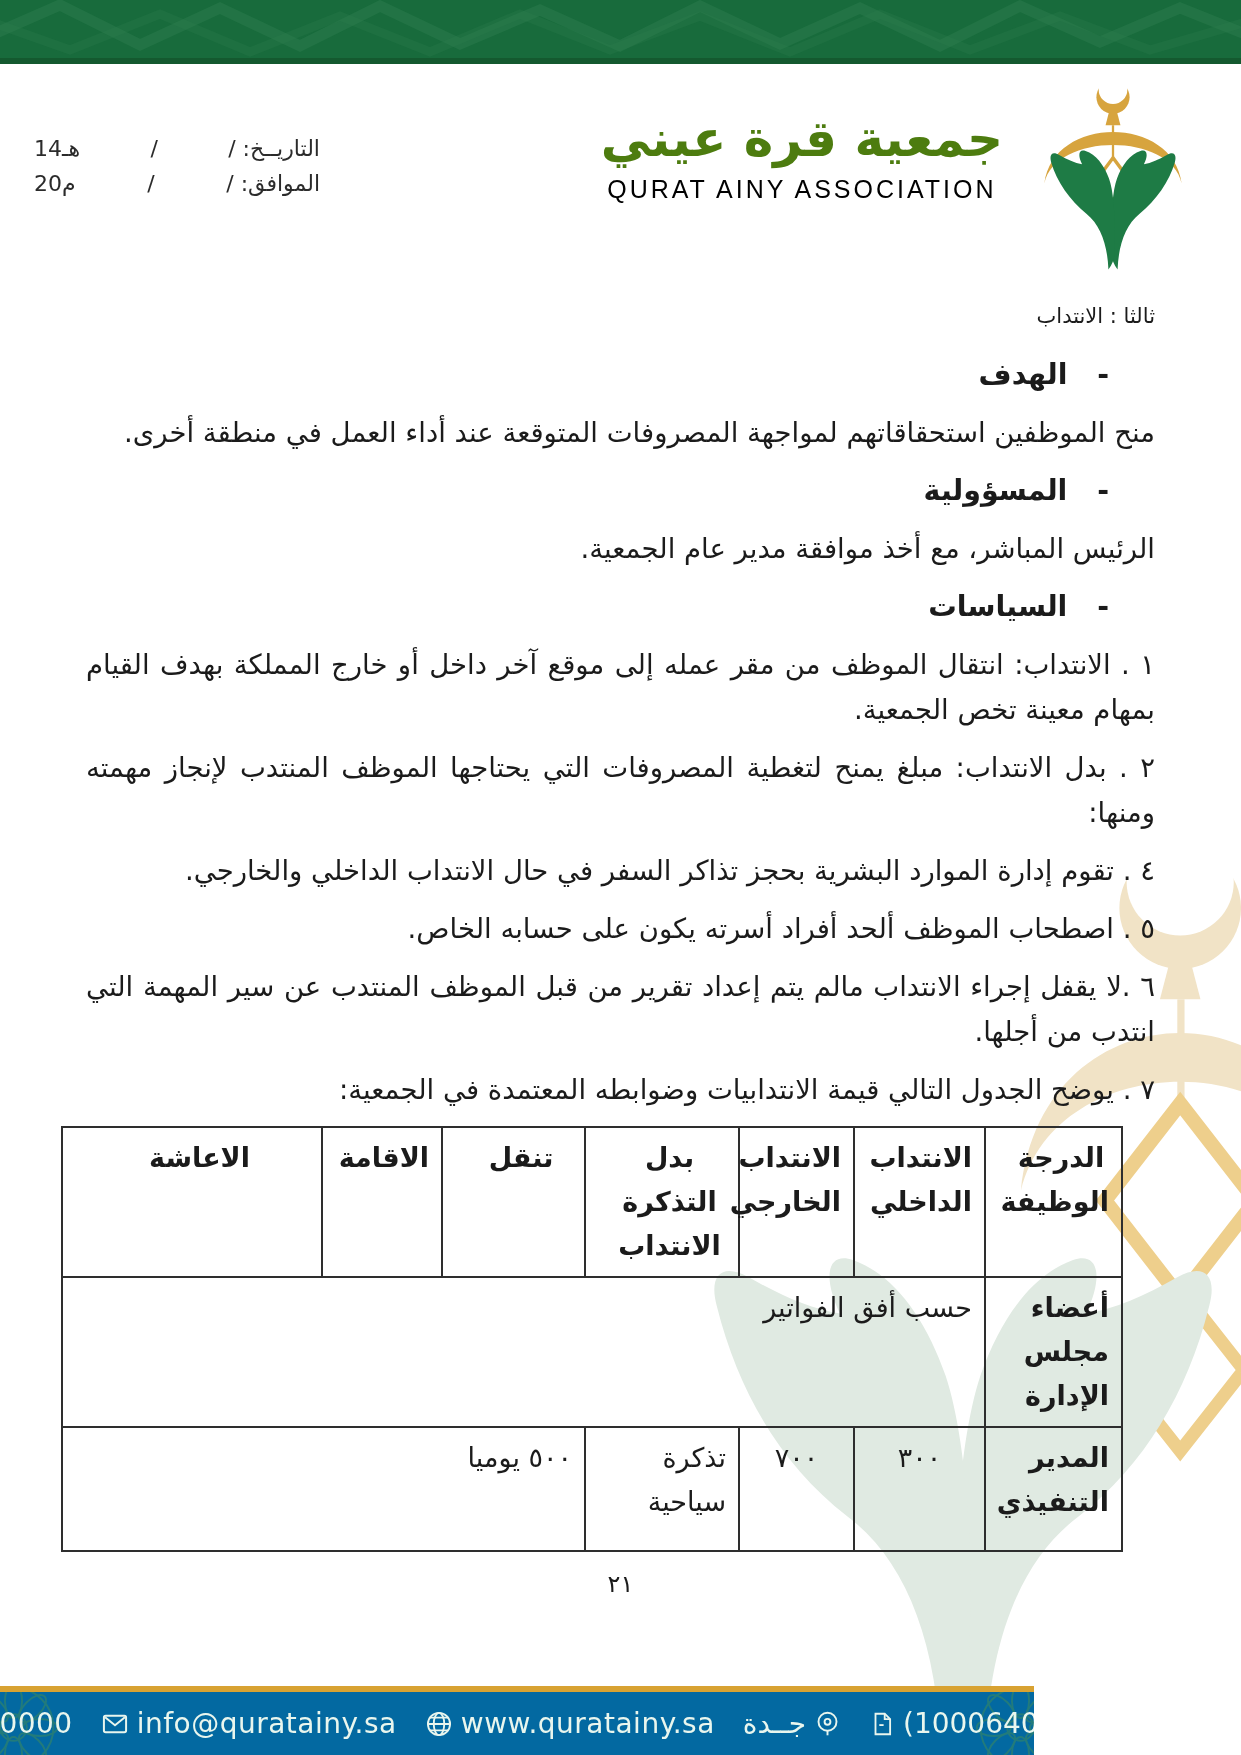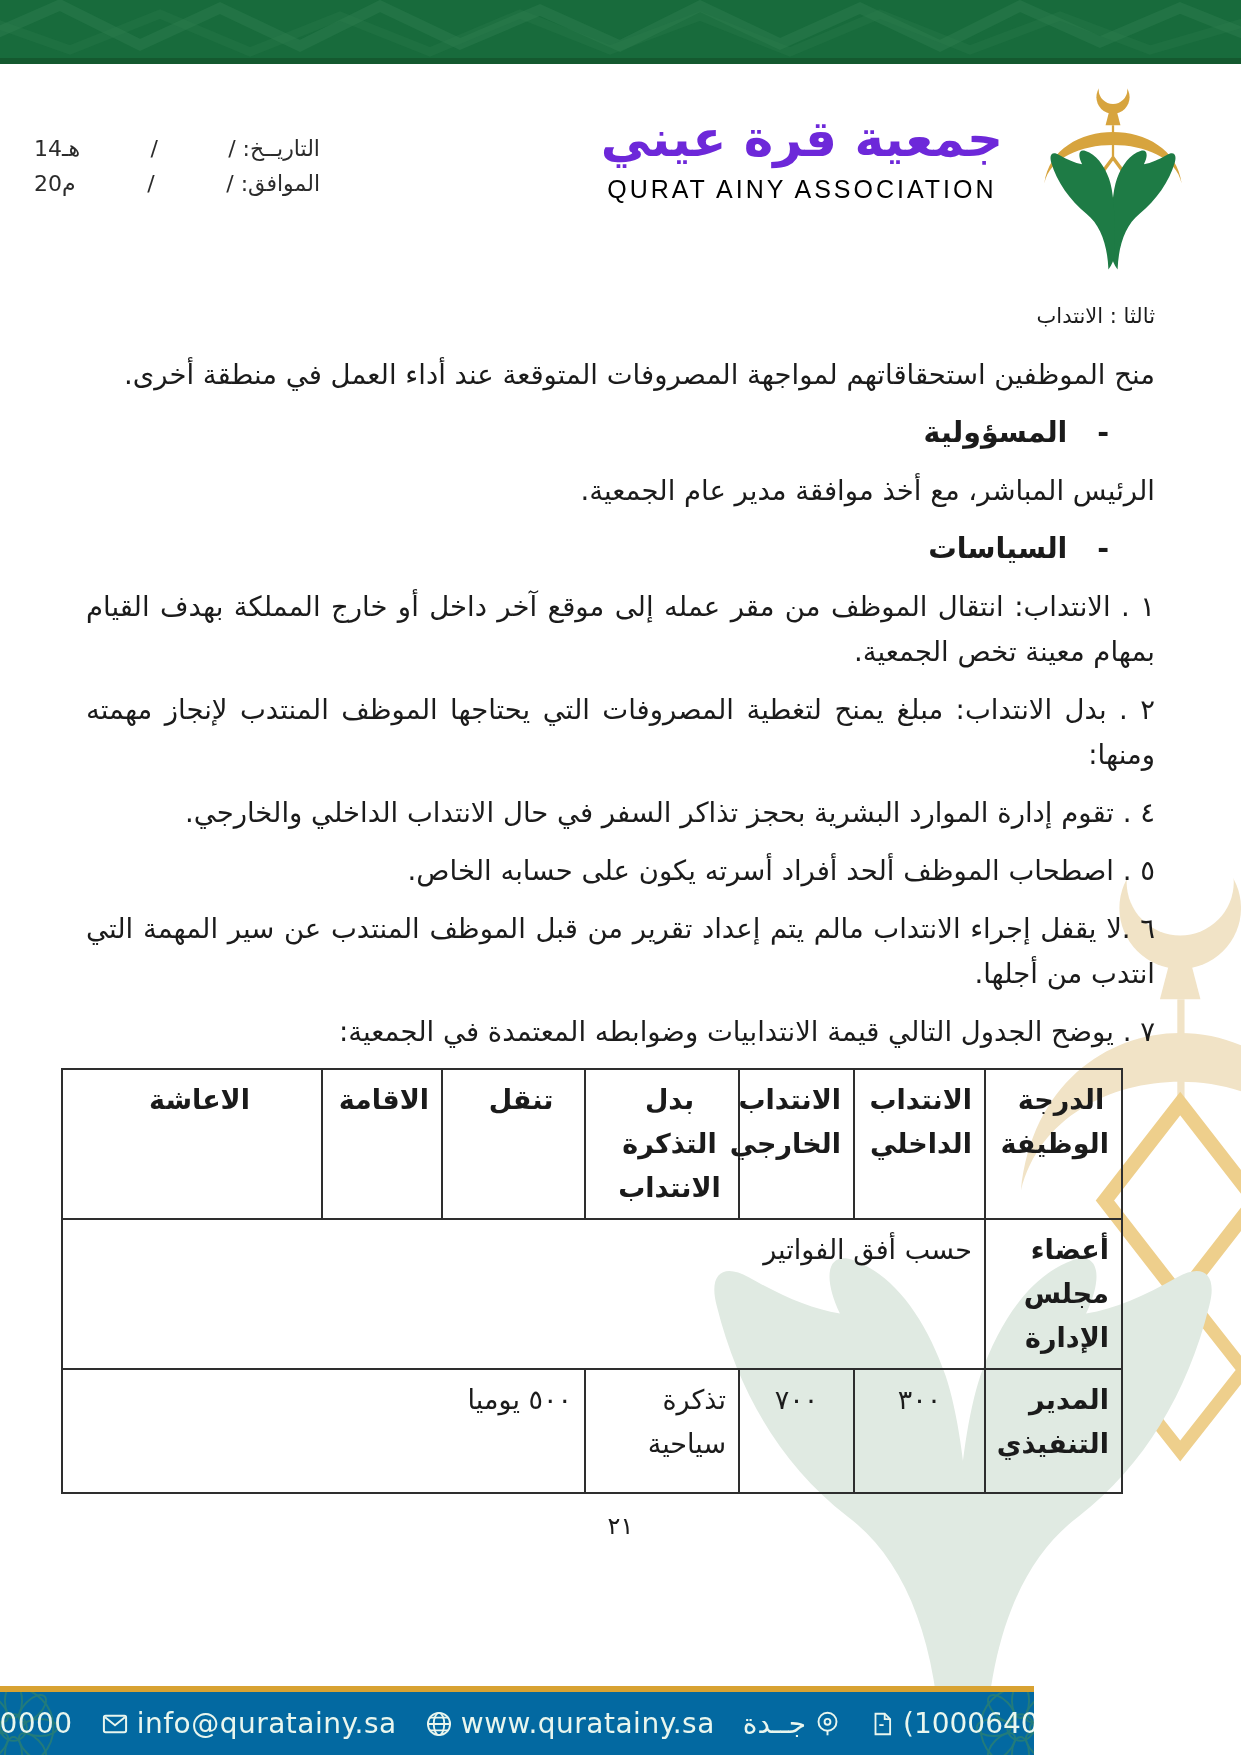--- a/index.html
+++ b/index.html
@@ -5,21 +5,21 @@
   html,body{margin:0;padding:0;}
   body{background:#888;}
   .page{position:relative;width:1241px;height:1755px;background:#ffffff;margin:0 auto;
         overflow:hidden;font-family:"DejaVu Sans",sans-serif;color:#1b1b1b;}
   
   .banner{position:absolute;top:0;left:0;width:1241px;height:64px;}
   
   .header{position:relative;height:228px;margin-top:64px;z-index:2;}
   .logo{position:absolute;top:8px;right:42px;width:172px;height:206px;}
   .brand{position:absolute;top:48px;right:238px;text-align:center;direction:rtl;}
-  .brand-ar{font-size:50px;font-weight:bold;color:#6d28d9;letter-spacing:0;line-height:1.1;}
+  .brand-ar{font-size:50px;font-weight:bold;color:#4d7c0f;letter-spacing:0;line-height:1.1;}
   .brand-en{font-size:25px;color:#000000;letter-spacing:3px;margin-top:8px;font-family:"Liberation Sans",sans-serif;}
   .dates{position:absolute;top:72px;left:34px;width:286px;direction:rtl;font-size:22px;color:#2b2b2b;}
   .date-row{display:flex;justify-content:space-between;align-items:baseline;height:35px;}
   .date-year{direction:ltr;}
   
   .watermark{position:absolute;inset:0;overflow:hidden;z-index:0;pointer-events:none;}
   .wm-svg{position:absolute;top:828px;right:-84px;width:724px;height:942px;}
   
   .main{position:relative;z-index:1;padding:2px 86px 0;direction:rtl;}
   .para{margin:0 0 13px;font-size:27.5px;line-height:45px;text-align:justify;text-align-last:right;}
@@ -113,20 +113,21 @@
                  C148 210 146 262 147 312 C147 324 150 335 158 345 Z" fill="#1E7B45"></path>
         <path d="M158 345 C160 300 172 268 196 248 C226 223 248 192 258 158 C262 144 256 138 244 145
                  C230 153 217 159 204 161 C212 145 210 134 198 138 C180 144 166 162 157 186
                  C148 210 146 262 147 312 C147 324 150 335 158 345 Z" fill="#1E7B45" transform="translate(300,0) scale(-1,1)"></path>
       </svg>
     </div>
   </div>
 
   <div class="main">
     <p class="para h1">ثالثا : الانتداب</p>
+    <p class="para hd">-   الهدف</p>
     <p class="para">منح الموظفين استحقاقاتهم لمواجهة المصروفات المتوقعة عند أداء العمل في منطقة أخرى.</p>
     <p class="para hd">-   المسؤولية</p>
     <p class="para">الرئيس المباشر، مع أخذ موافقة مدير عام الجمعية.</p>
     <p class="para hd">-   السياسات</p>
     <p class="para">١ . الانتداب: انتقال الموظف من مقر عمله إلى موقع آخر داخل أو خارج المملكة بهدف القيام بمهام معينة تخص الجمعية.</p>
     <p class="para">٢ . بدل الانتداب: مبلغ يمنح لتغطية المصروفات التي يحتاجها الموظف المنتدب لإنجاز مهمته ومنها:</p>
     <p class="para">٤ . تقوم إدارة الموارد البشرية بحجز تذاكر السفر في حال الانتداب الداخلي والخارجي.</p>
     <p class="para">٥ . اصطحاب الموظف ألحد أفراد أسرته يكون على حسابه الخاص.</p>
     <p class="para">٦ .لا يقفل إجراء الانتداب مالم يتم إعداد تقرير من قبل الموظف المنتدب عن سير المهمة التي انتدب من أجلها.</p>
     <p class="para">٧ . يوضح الجدول التالي قيمة الانتدابيات وضوابطه المعتمدة في الجمعية:</p>

